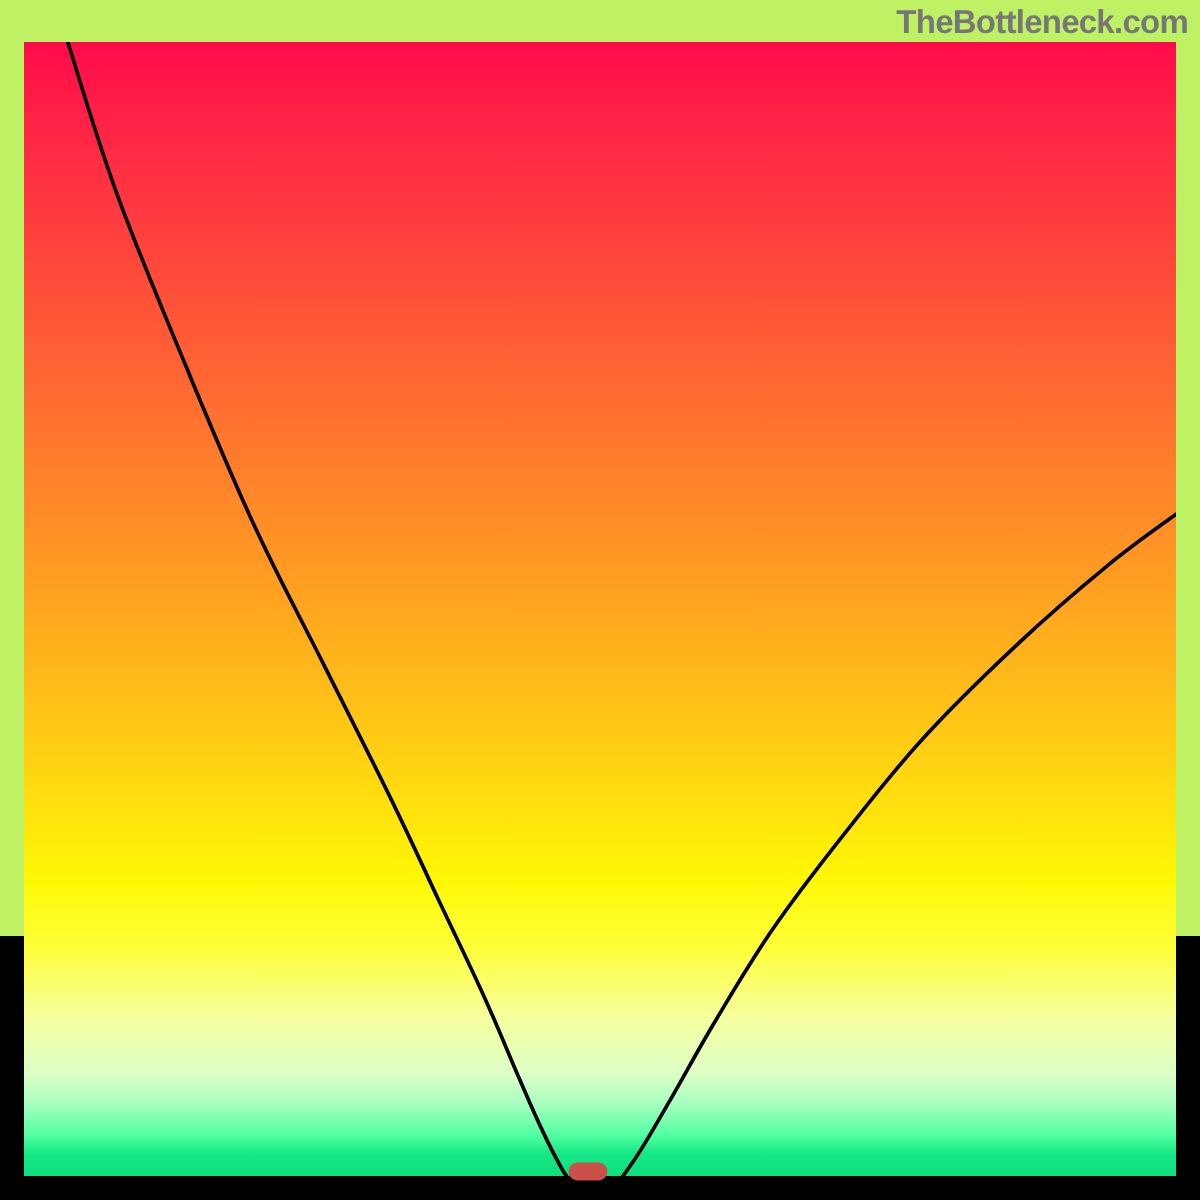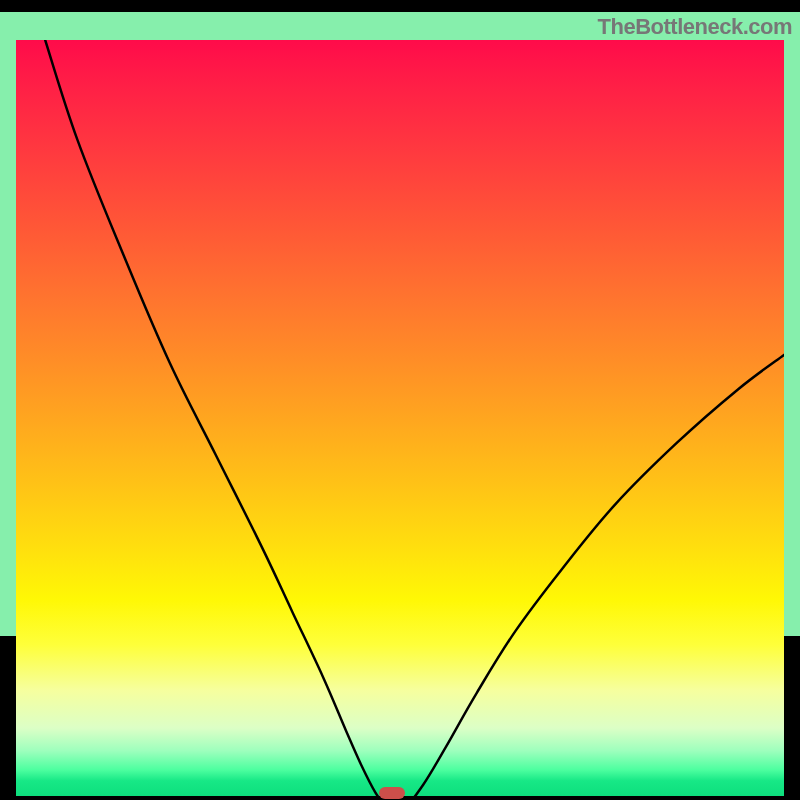--- a/index.html
+++ b/index.html
@@ -8,22 +8,21 @@
     width: 800px;
     height: 800px;
     background: #000;
     overflow: hidden;
     font-family: Arial, Helvetica, sans-serif;
   }
   .frame {
     position: relative;
     width: 800px;
     height: 624px;
-    background: #86efac;
-    margin-top: 12px;
+    background: #bef264;
   }
   .watermark {
     position: absolute;
     top: 2px;
     right: 8px;
     color: #777;
     font-size: 22px;
     font-weight: 600;
     letter-spacing: -0.5px;
     z-index: 5;

